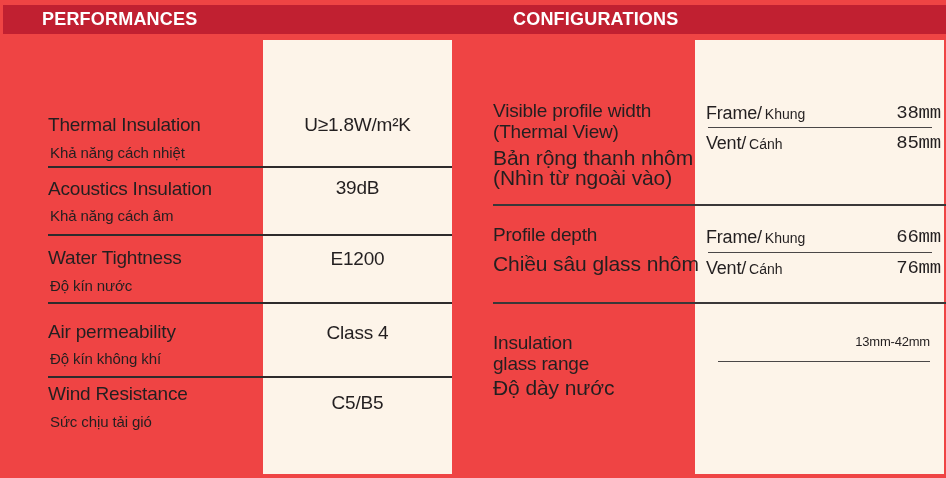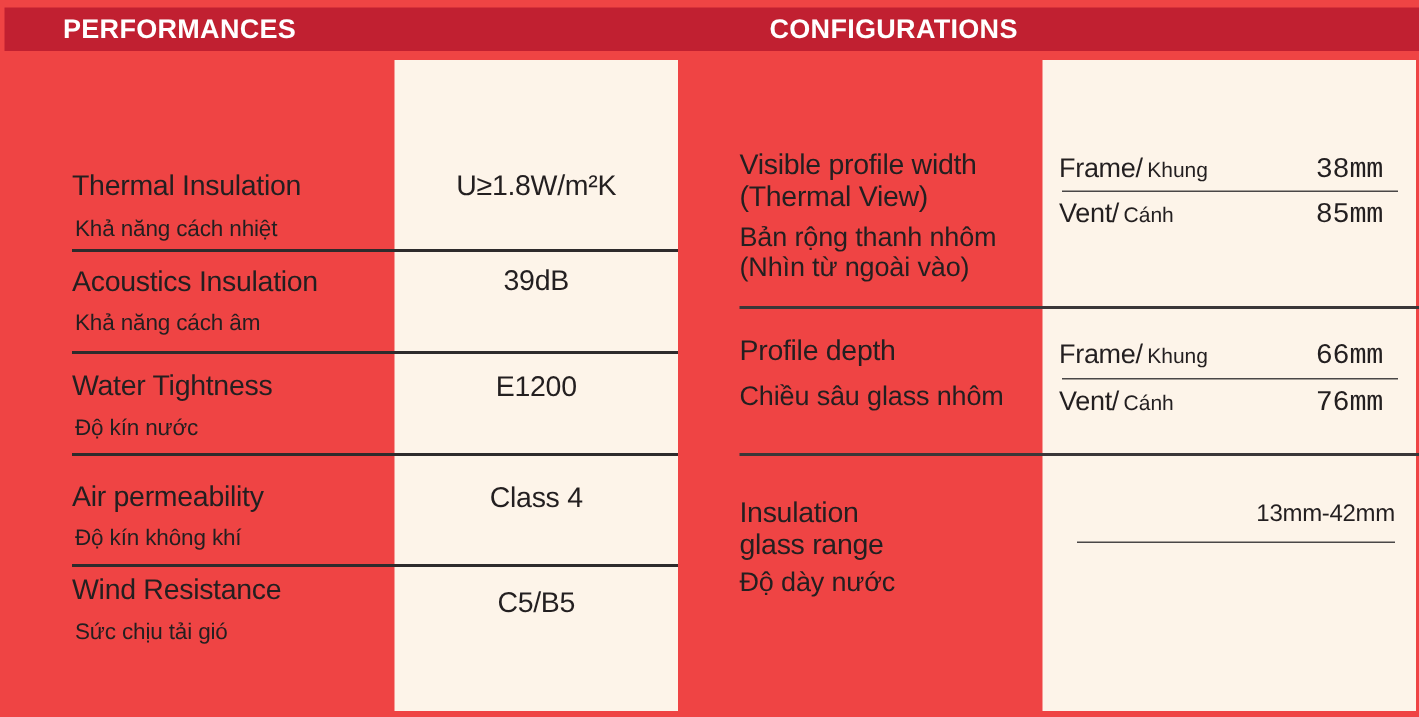--- a/index.html
+++ b/index.html
@@ -76,55 +76,55 @@
     position: absolute;
     left: 493px;
     font-size: 19px;
     line-height: 21px;
     letter-spacing: -0.2px;
     white-space: nowrap;
   }
   .c-label-vi {
     position: absolute;
     left: 493px;
-    font-size: 18px;
+    font-size: 21px;
     line-height: 20px;
     letter-spacing: -0.1px;
     white-space: nowrap;
   }
   .c-divider {
     position: absolute;
     left: 493px; width: 453px; height: 2px;
     background: #3A3738;
   }
   .c-row {
     position: absolute;
-    left: 706px; right: 24px;
+    left: 706px; right: 5px;
     display: flex;
     justify-content: space-between;
-    align-items: flex-start;
+    align-items: center;
     white-space: nowrap;
   }
   .key-en { font-size: 18px; letter-spacing: -0.2px; }
   .key-vi { font-size: 14px; margin-left: 3px; }
   .c-val  { font-size: 19px; letter-spacing: -0.2px; font-family: Liberation Mono, monospace; }
   .c-thinline {
     position: absolute;
     left: 708px; width: 224px; height: 1px;
     background: #4A4747;
   }
   .c-underline {
     position: absolute;
     left: 718px; width: 212px; height: 1px;
     background: #4A4747;
   }
   .c-value-single {
     position: absolute;
     right: 16px;
-    font-size: 16px;
+    font-size: 13px;
     letter-spacing: -0.2px;
     white-space: nowrap;
   }
 </style>
 </head>
 <body>
 
 <div class="stage">
 
   <div class="red-bar">

